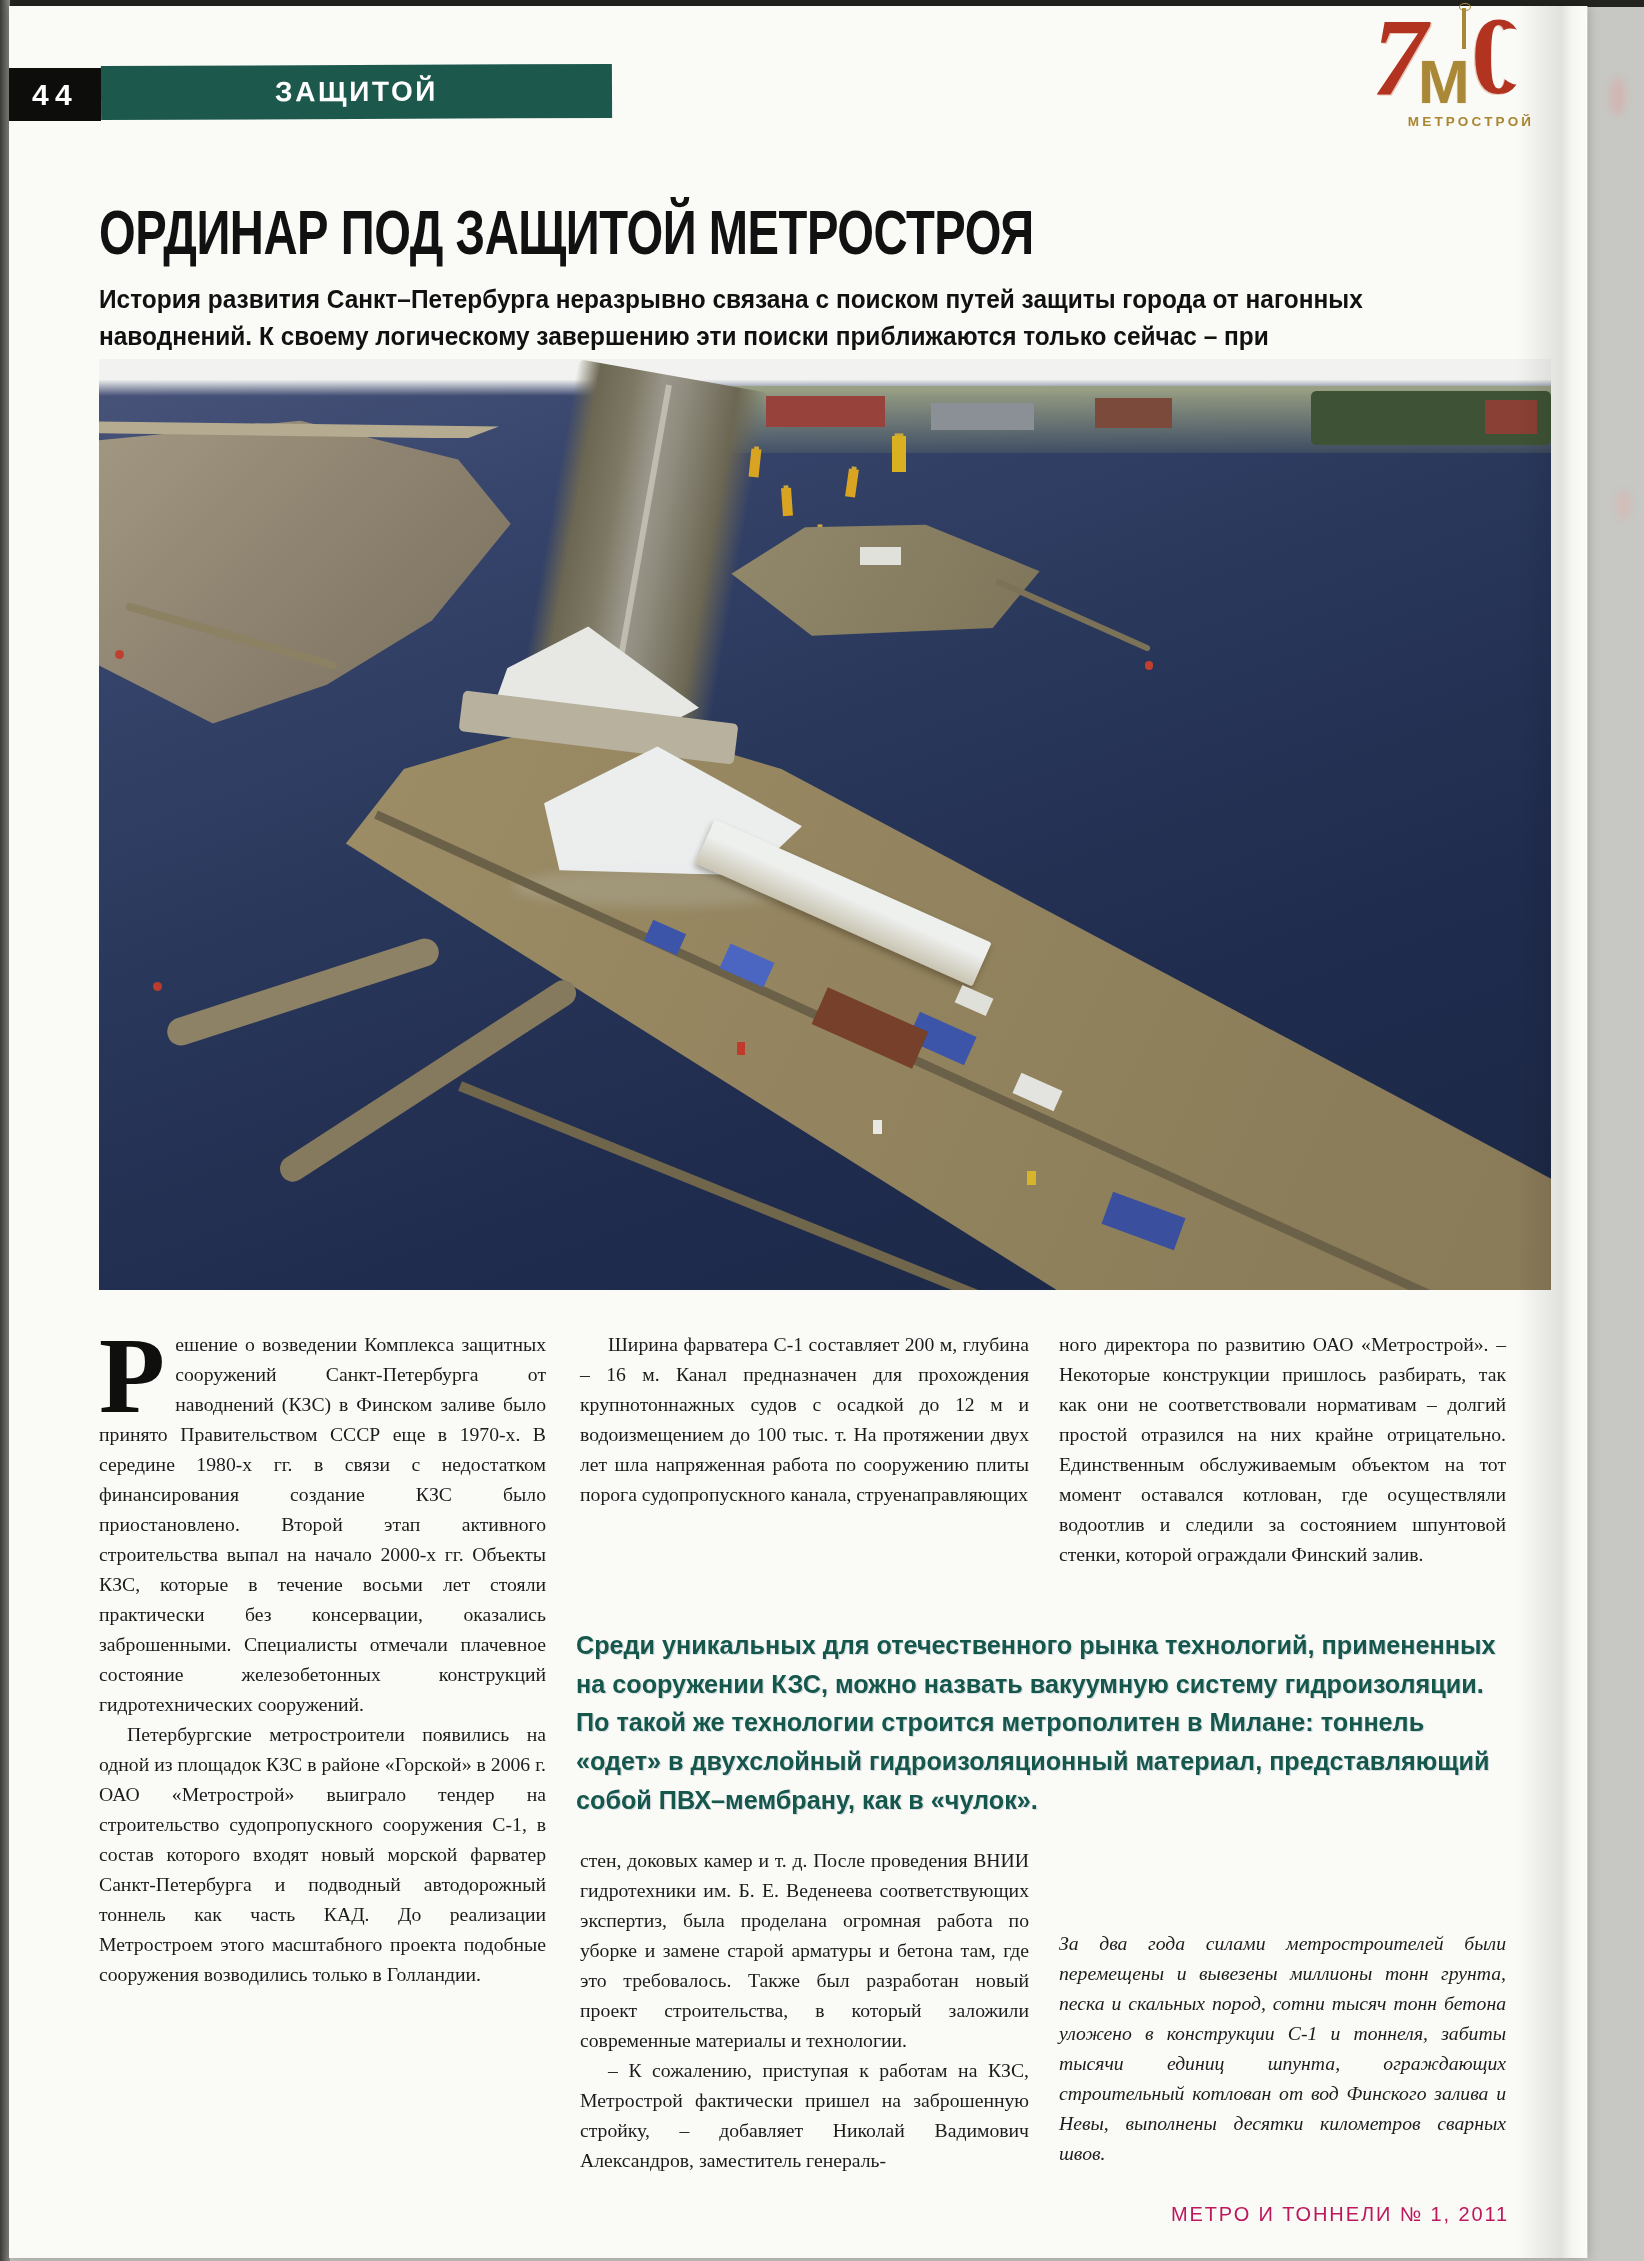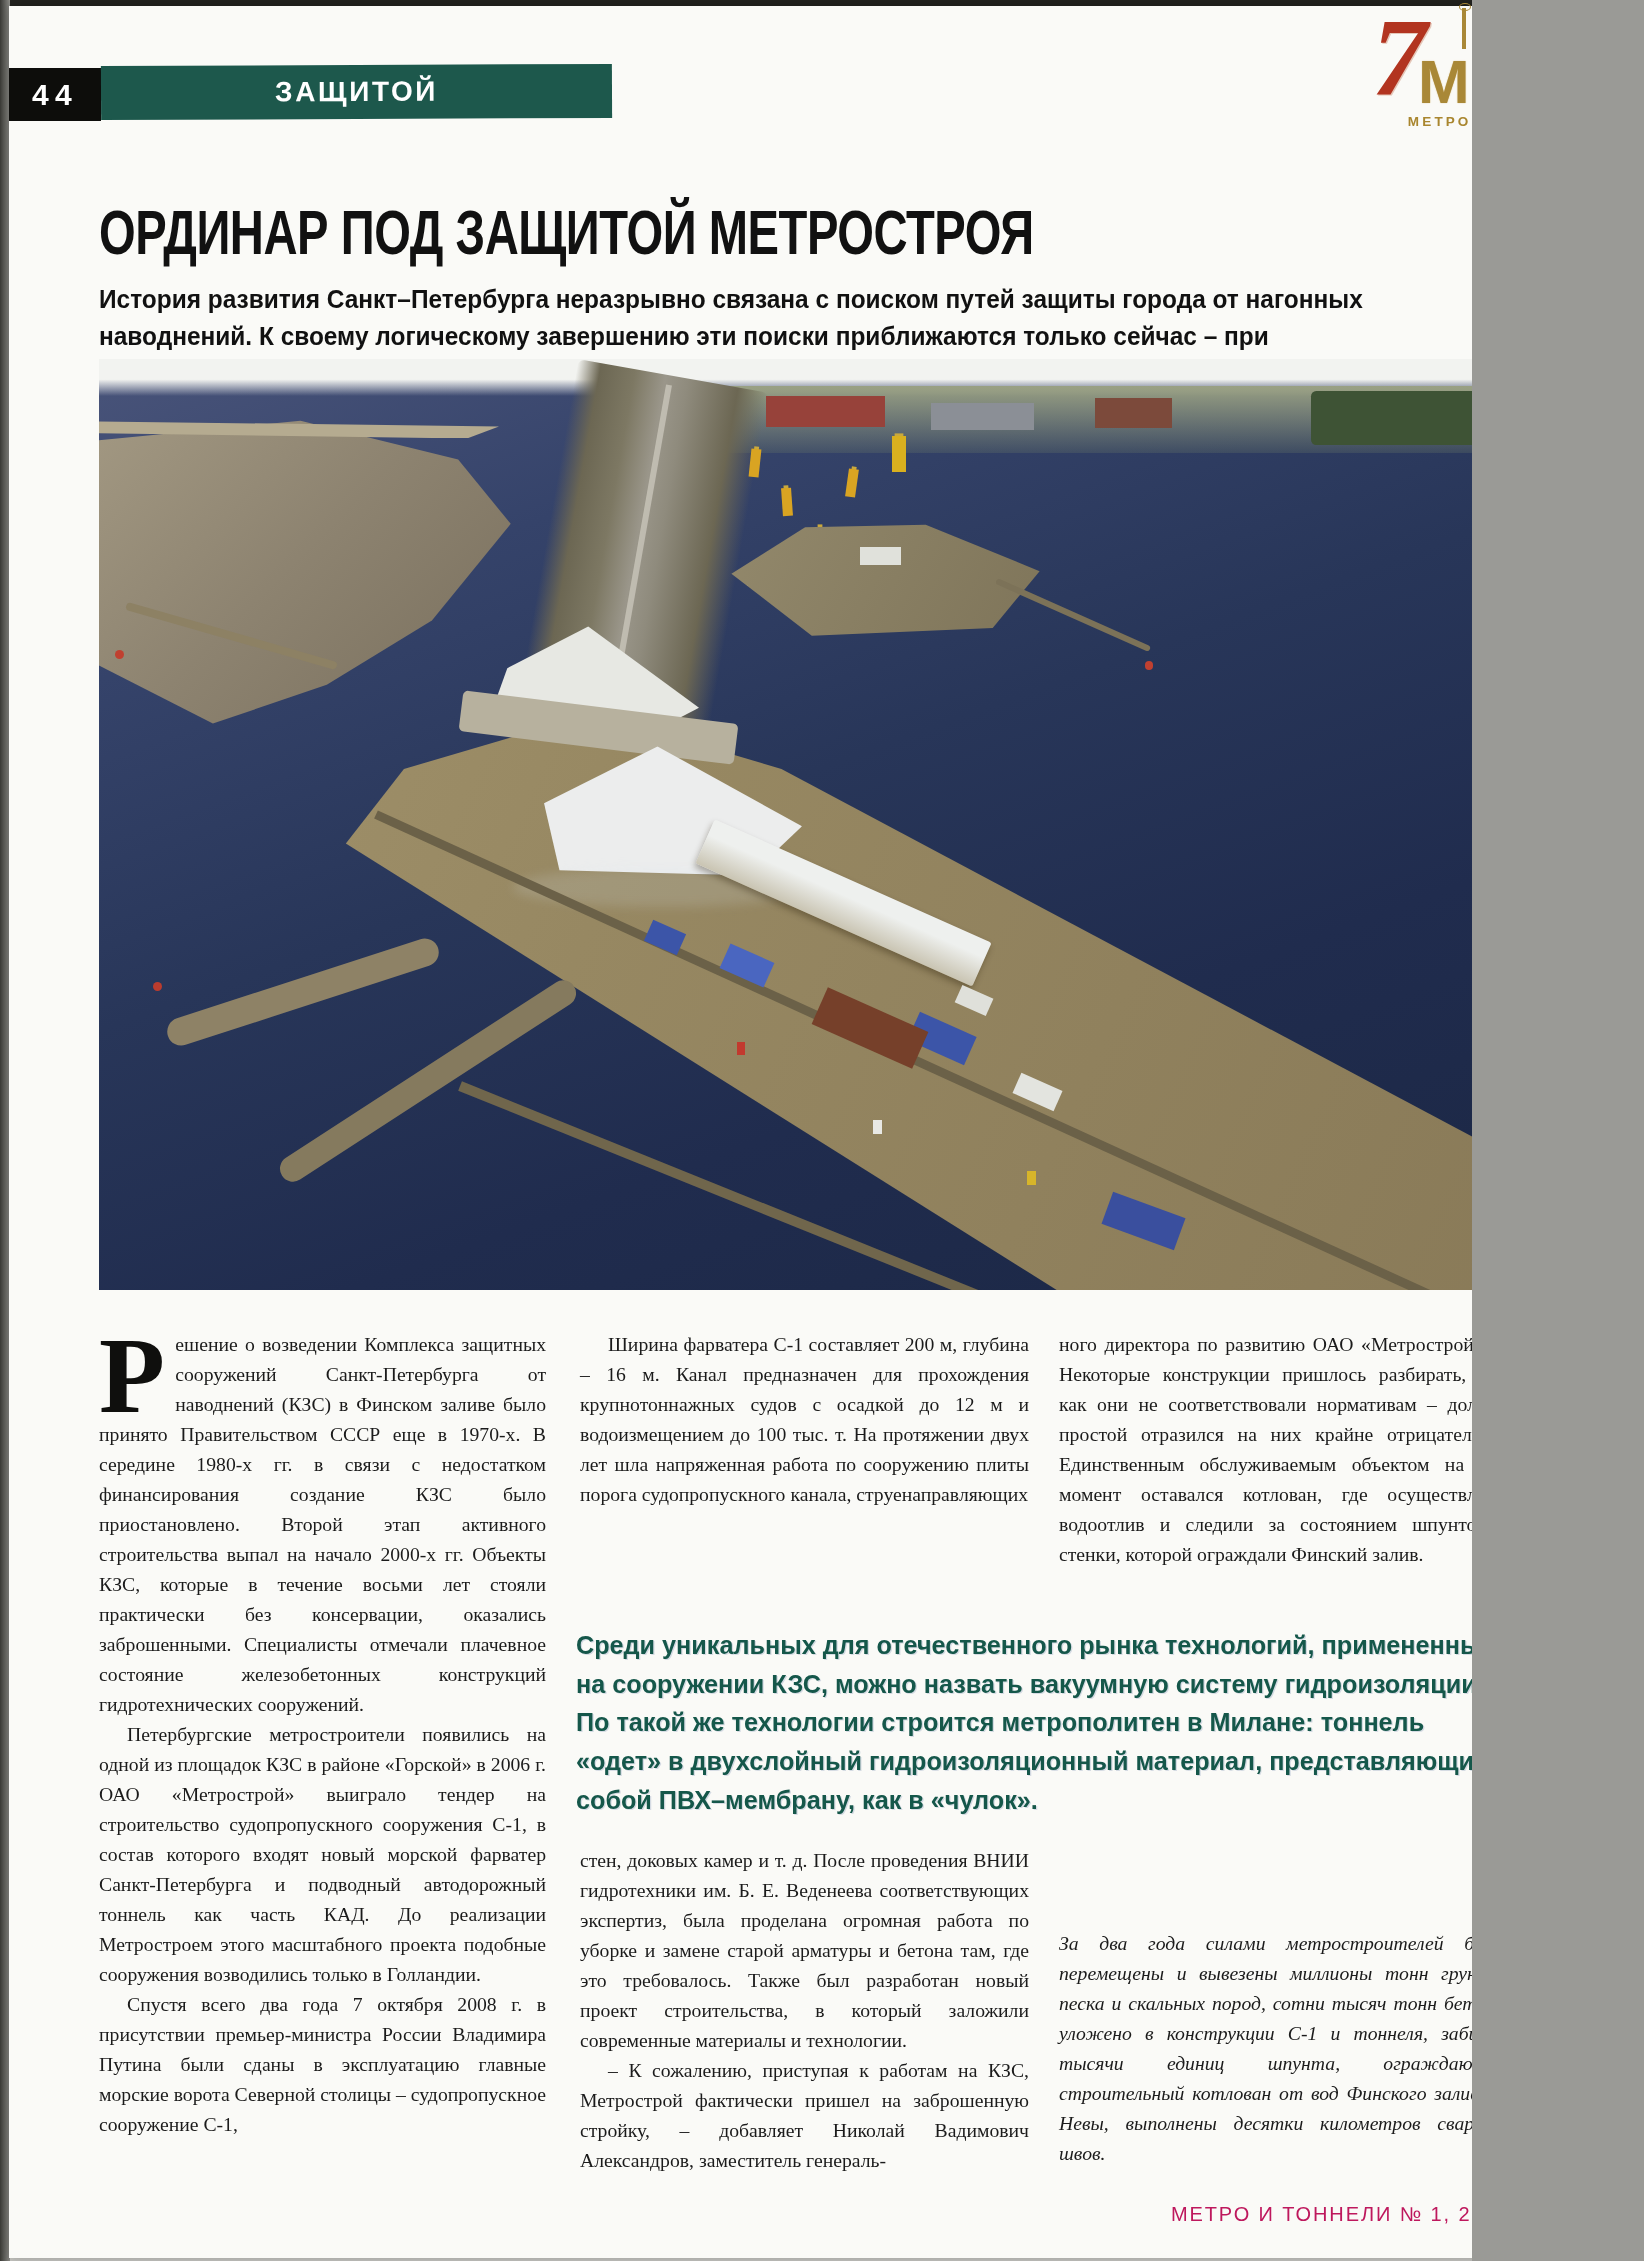--- a/index.html
+++ b/index.html
@@ -1,16 +1,16 @@
 <!DOCTYPE html>
 <html lang="ru" style="font-size:10.3px"><head>
 <meta charset="utf-8">
 <style>
   html,body{margin:0;padding:0;background:#9a9a96;}
-  .scan{position:relative;width:1464px;height:2261px;background:#c7c7c3;overflow:hidden;font-family:"Liberation Sans",sans-serif;padding-left:8px;}
+  .scan{position:relative;width:1644px;height:2261px;background:#c7c7c3;overflow:hidden;font-family:"Liberation Sans",sans-serif;}
   .scan-top-edge{position:absolute;left:0;top:0;width:1644px;height:7px;background:#23231f;}
   .scan-left-edge{position:absolute;left:0;top:0;width:9.7px;height:2261px;background:linear-gradient(to right,#3a3a36,#8f8f8a);}
   .page{position:absolute;left:9px;top:6.4px;width:1578px;height:2252px;background:#fafaf7;box-shadow:0 0 11.6px rgba(0,0,0,.25);}
   .fold{position:absolute;right:-1.3px;top:0;width:71px;height:100%;background:linear-gradient(to right,rgba(0,0,0,0),rgba(0,0,0,.10) 62%,rgba(0,0,0,.02) 78%,rgba(255,255,255,.35));}
   .smudge{position:absolute;border-radius:50%;filter:blur(3.9px);opacity:.5;}
   .smudge.a{right:18px;top:77px;width:17px;height:39px;background:#d9a9a4;}
   .smudge.b{right:14px;top:490px;width:14px;height:30px;background:#dfb3ae;}
 
   
   .pagenum{position:absolute;left:0px;top:62px;width:92px;height:53px;background:#0d0d0b;color:#fff;
@@ -187,21 +187,20 @@
       <div class="ph trk2"></div>
       <div class="ph trk3"></div>
       <div class="ph armA"></div>
       <div class="ph armB"></div>
       <div class="ph lhA"></div>
     </figure>
 
     <div class="bodycol col1">
       <p><span class="dropcap">Р</span><span>ешение о возведении Комплекса защитных сооружений Санкт-Петербурга от наводнений (КЗС) в Финском заливе было принято Правительством СССР еще в 1970-х. В середине 1980-х гг. в связи с недостатком финансирования создание КЗС было приостановлено. Второй этап активного строительства выпал на начало 2000-х гг. Объекты КЗС, которые в течение восьми лет стояли практически без консервации, оказались заброшенными. Специалисты отмечали плачевное состояние железобетонных конструкций гидротехнических сооружений.</span></p>
       <p class="ind">Петербургские метростроители появились на одной из площадок КЗС в районе «Горской» в 2006 г. ОАО «Метрострой» выиграло тендер на строительство судопропускного сооружения С-1, в состав которого входят новый морской фарватер Санкт-Петербурга и подводный автодорожный тоннель как часть КАД. До реализации Метростроем этого масштабного проекта подобные сооружения возводились только в Голландии.</p>
-      <p class="ind">Спустя всего два года 7 октября 2008 г. в присутствии премьер-министра России Владимира Путина были сданы в эксплуатацию главные морские ворота Северной столицы – судопропускное сооружение С-1,</p>
     </div>
 
     <div class="bodycol col2a">
       <p class="ind">Ширина фарватера С-1 составляет 200 м, глубина – 16 м. Канал предназначен для прохождения крупнотоннажных судов с осадкой до 12 м и водоизмещением до 100 тыс. т. На протяжении двух лет шла напряженная работа по сооружению плиты порога судопропускного канала, струенаправляющих</p>
     </div>
 
     <div class="bodycol col3a">
       <p>ного директора по развитию ОАО «Метрострой». – Некоторые конструкции пришлось разбирать, так как они не соответствовали нормативам – долгий простой отразился на них крайне отрицательно. Единственным обслуживаемым объектом на тот момент оставался котлован, где осуществляли водоотлив и следили за состоянием шпунтовой стенки, которой ограждали Финский залив.</p>
     </div>
 

